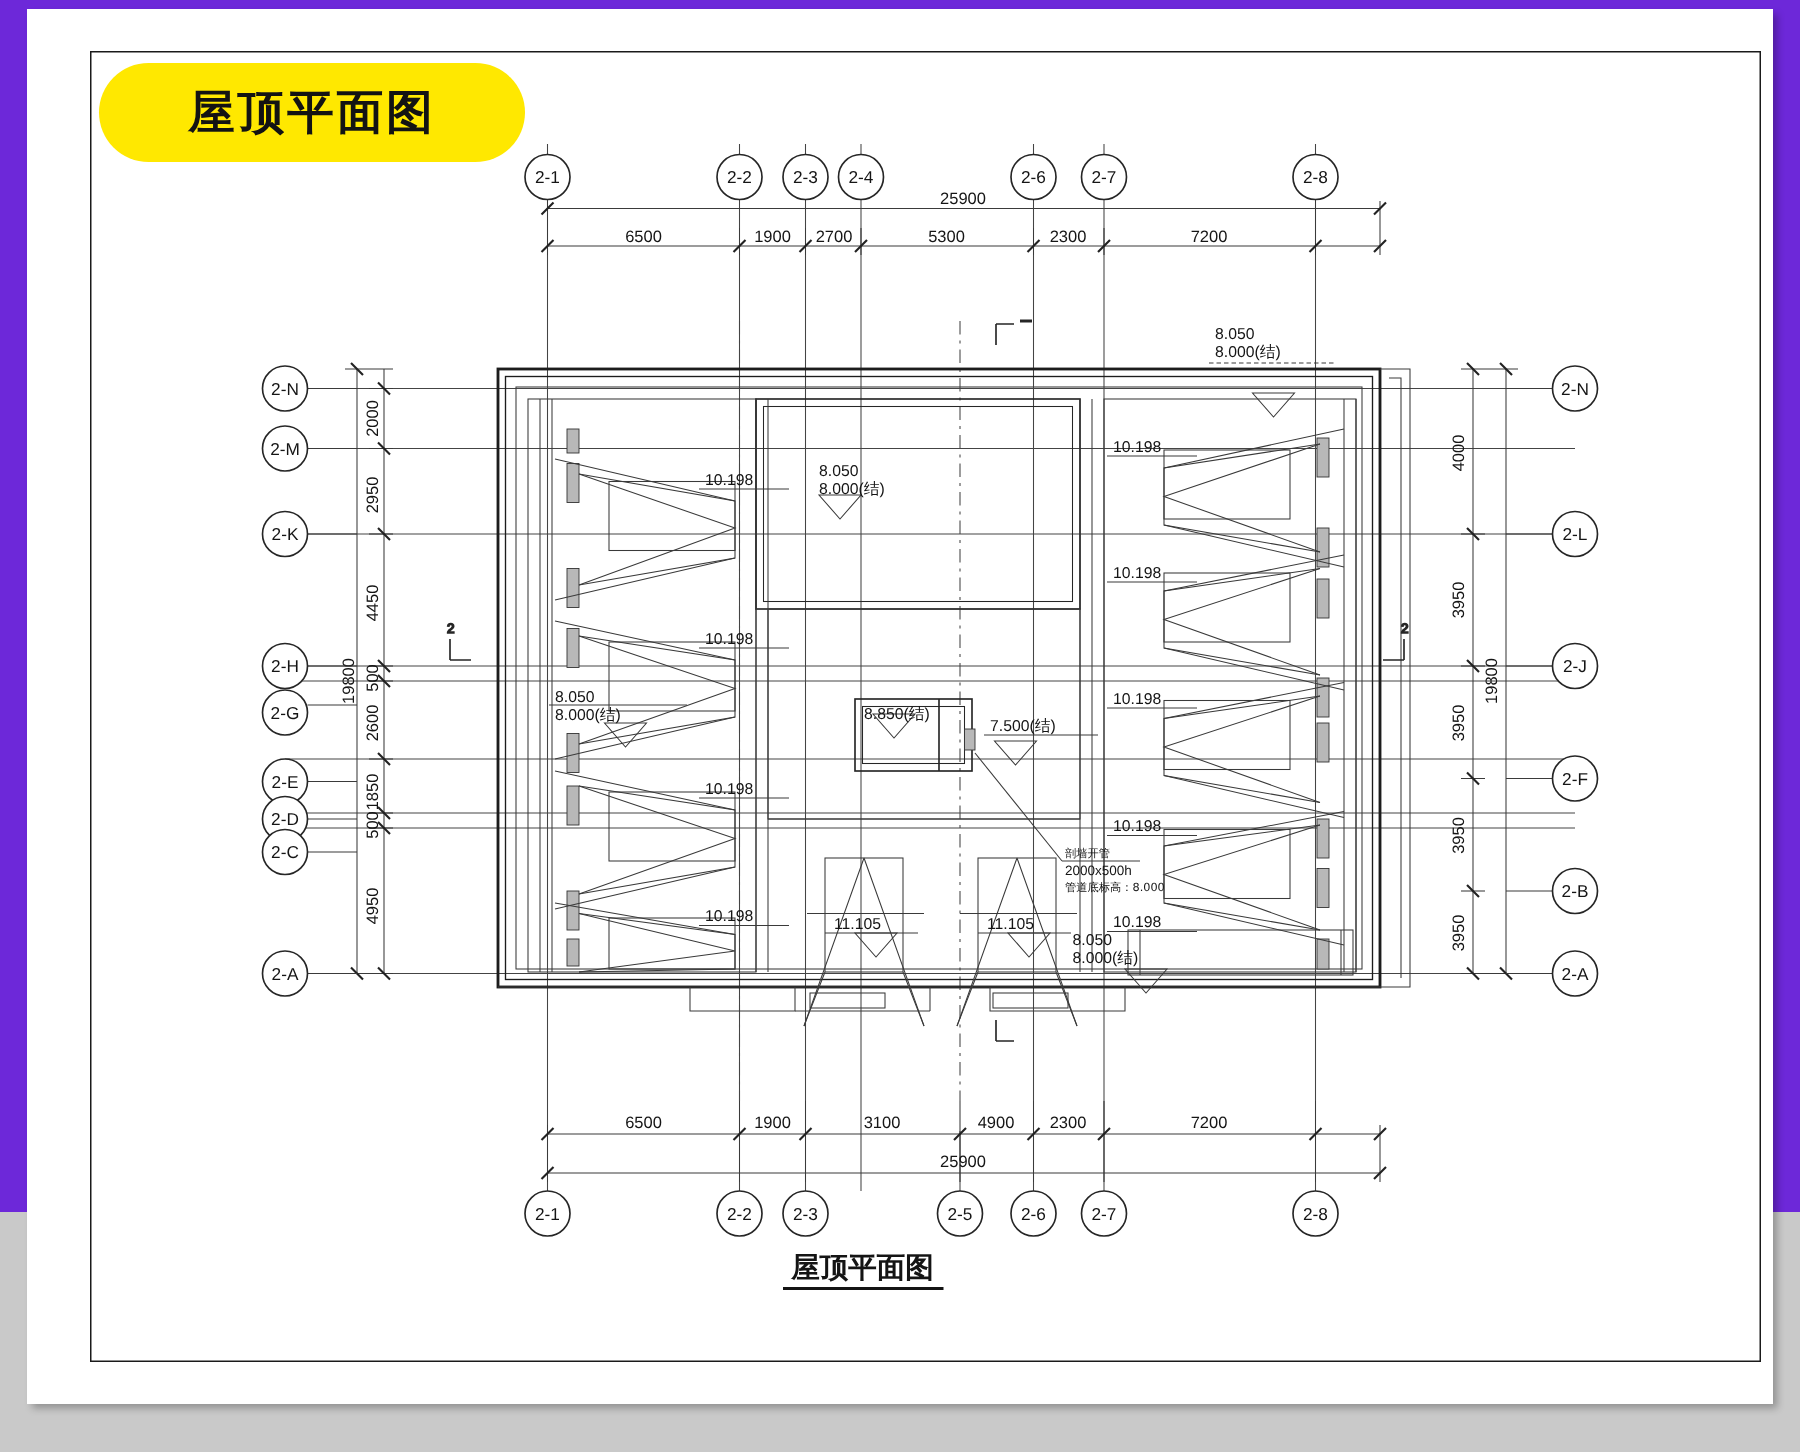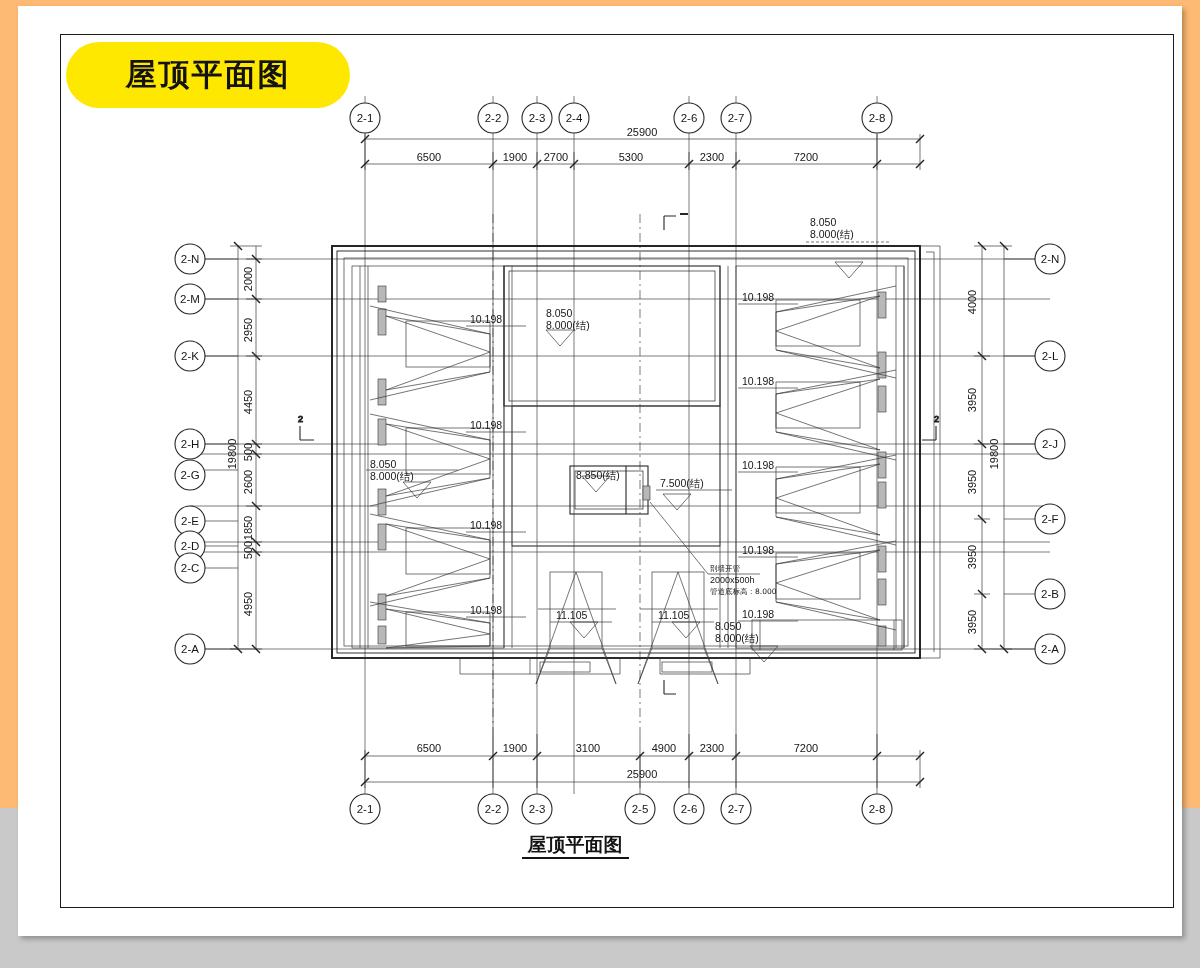--- a/index.html
+++ b/index.html
@@ -13,21 +13,21 @@
     height: 968px;
     font-family: "Liberation Sans", sans-serif;
     overflow: hidden;
     position: relative;
   }
   #root {
     position: absolute;
     left: 0; top: 0;
     width: 1200px;
     height: 808px;
-    background: #fdba74;
+    background: #6d28d9;
   }
   
   .sheet {
     position: absolute;
     left: 18px;
     top: 6px;
     width: 1164px;
     height: 930px;
     background: #ffffff;
     box-shadow: 3px 3px 5px rgba(0,0,0,0.28);

